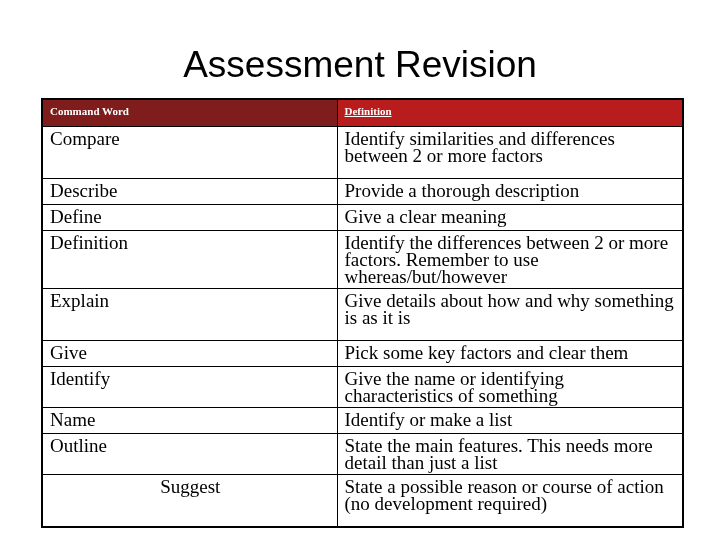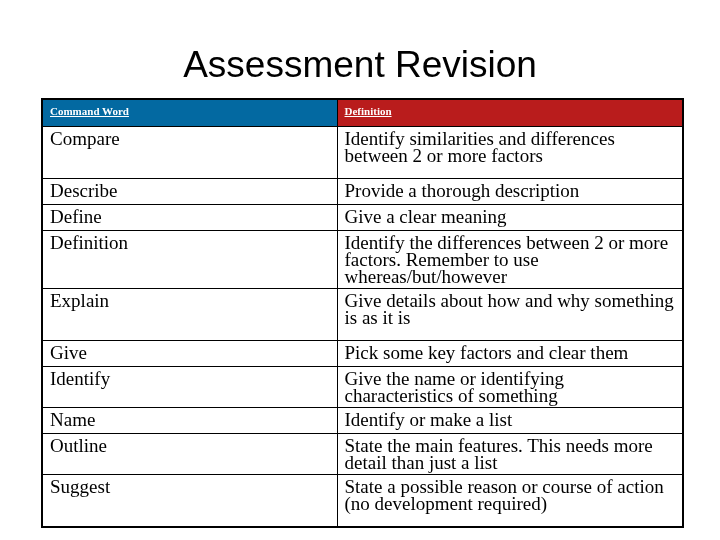--- a/index.html
+++ b/index.html
@@ -90,21 +90,21 @@
   <div class="slide-title">Assessment Revision</div>
 
   <div class="table-wrap">
     <table class="cw-table">
       <colgroup>
         <col class="c1">
         <col class="c2">
       </colgroup>
       <thead>
         <tr>
-          <th style="background: #0369a1; color: rgb(255, 255, 255); text-decoration: underline;">Command Word</th>
+          <th style="background: #7f1d1d; color: rgb(255, 255, 255);">Command Word</th>
           <th style="background: #b91c1c; color: rgb(255, 255, 255); text-decoration: underline;">Definition</th>
         </tr>
       </thead>
       <tbody id="table-body">
           <tr class="tall">
             <td style="color: rgb(0, 0, 0);">Compare</td>
             <td style="color: rgb(0, 0, 0);">Identify similarities and differences between 2 or more factors</td>
           </tr>
           <tr class="short">
             <td style="color: rgb(0, 0, 0);">Describe</td>
@@ -132,20 +132,20 @@
           </tr>
           <tr class="short">
             <td style="color: rgb(0, 0, 0);">Name</td>
             <td style="color: #000000;">Identify or make a list</td>
           </tr>
           <tr class="mid">
             <td style="color: rgb(0, 0, 0);">Outline</td>
             <td style="color: rgb(0, 0, 0);">State the main features.  This needs more detail than just a list</td>
           </tr>
           <tr class="tall">
-            <td style="color: rgb(0, 0, 0);">Suggest</td>
+            <td style="color: rgb(0, 0, 0); text-align: center;">Suggest</td>
             <td style="color: rgb(0, 0, 0); margin-left: 32px;">State a possible reason or course of action (no development required)</td>
           </tr>
         </tbody>
     </table>
   </div>
 
 </div>
 
 </body></html>

